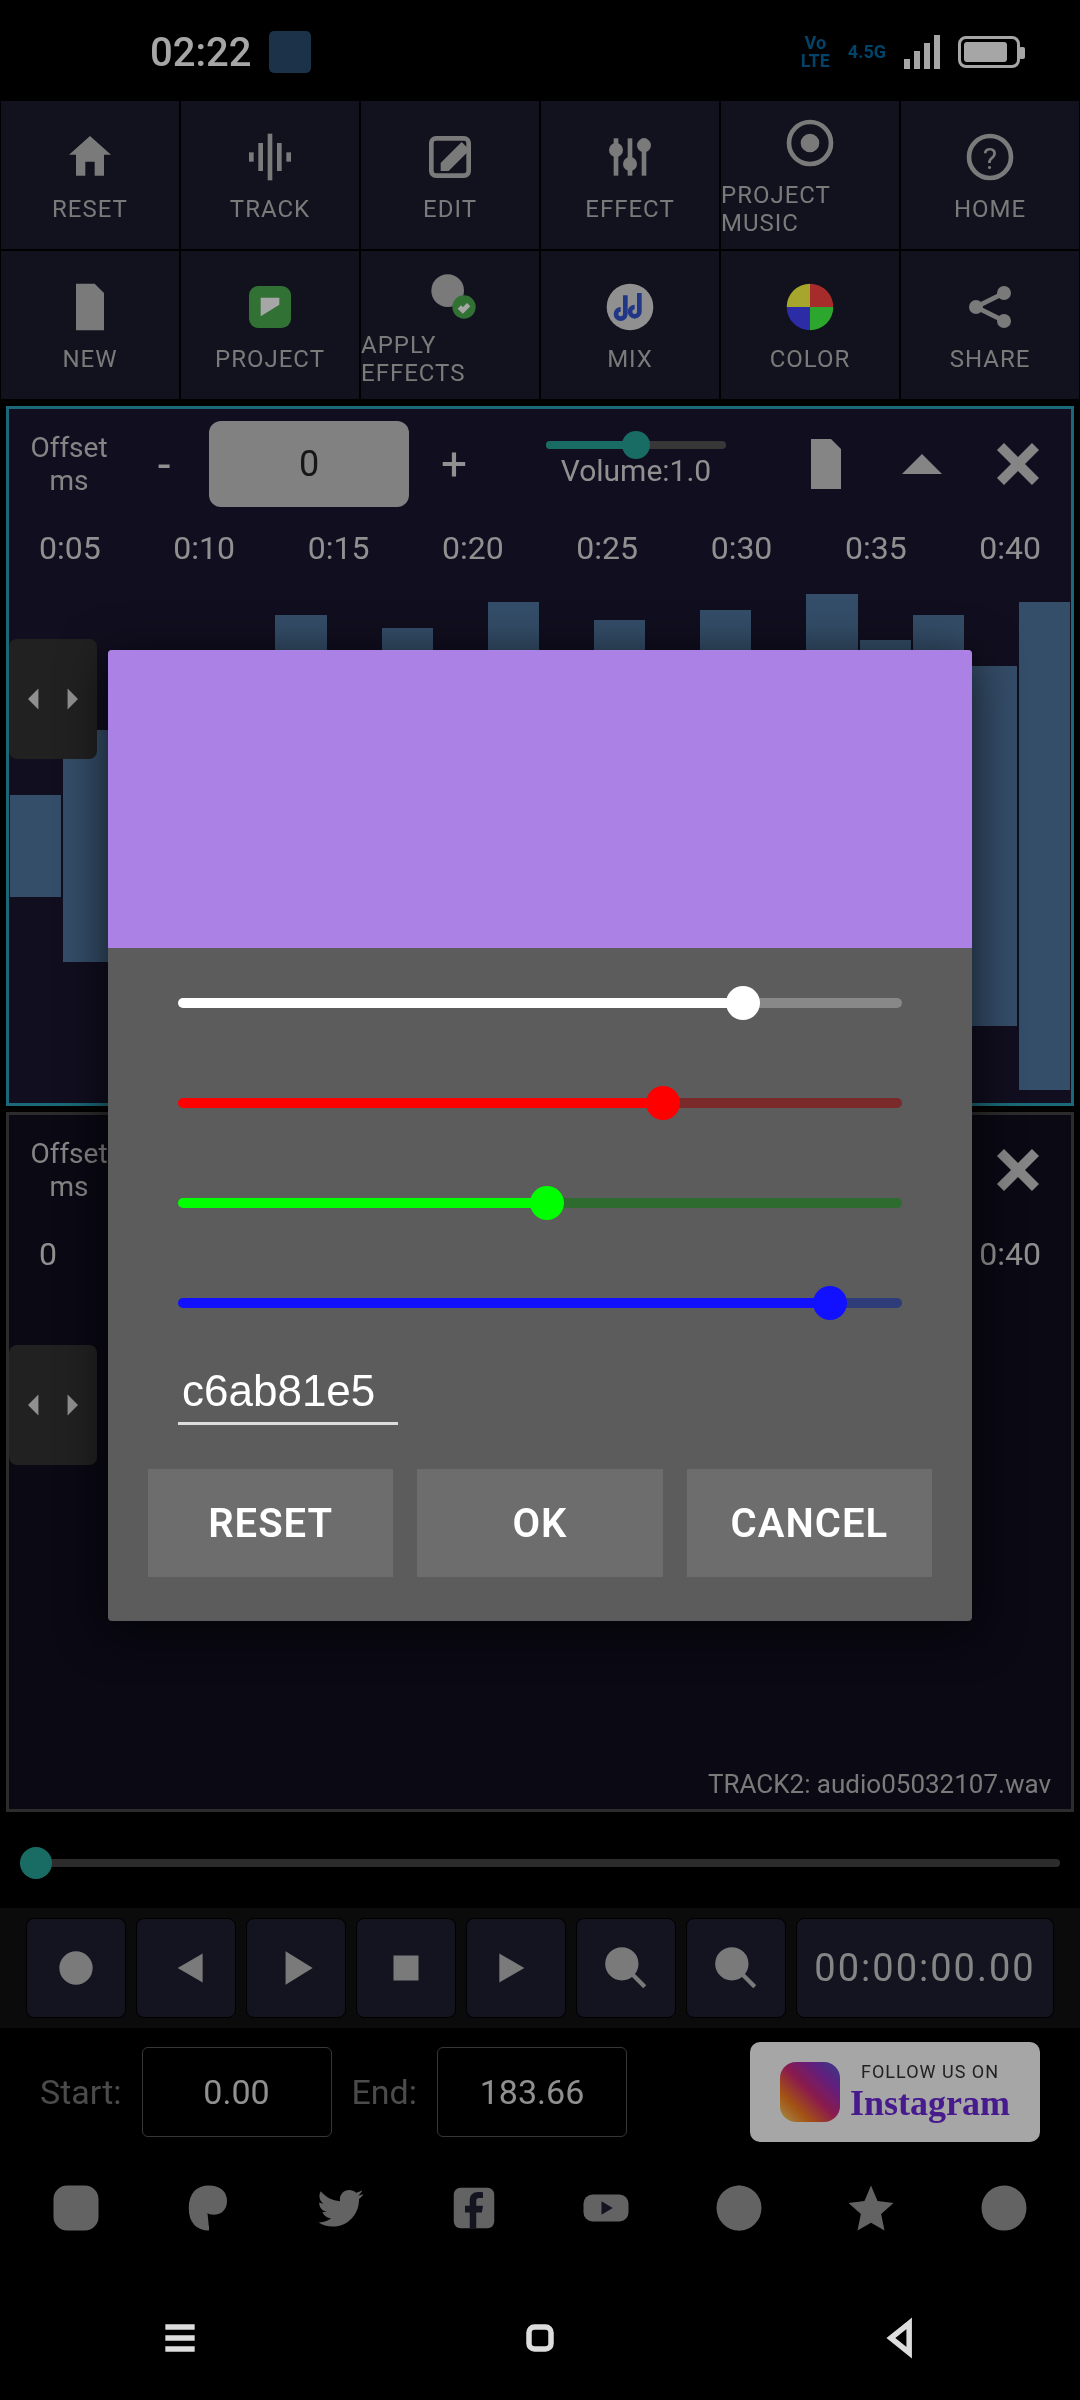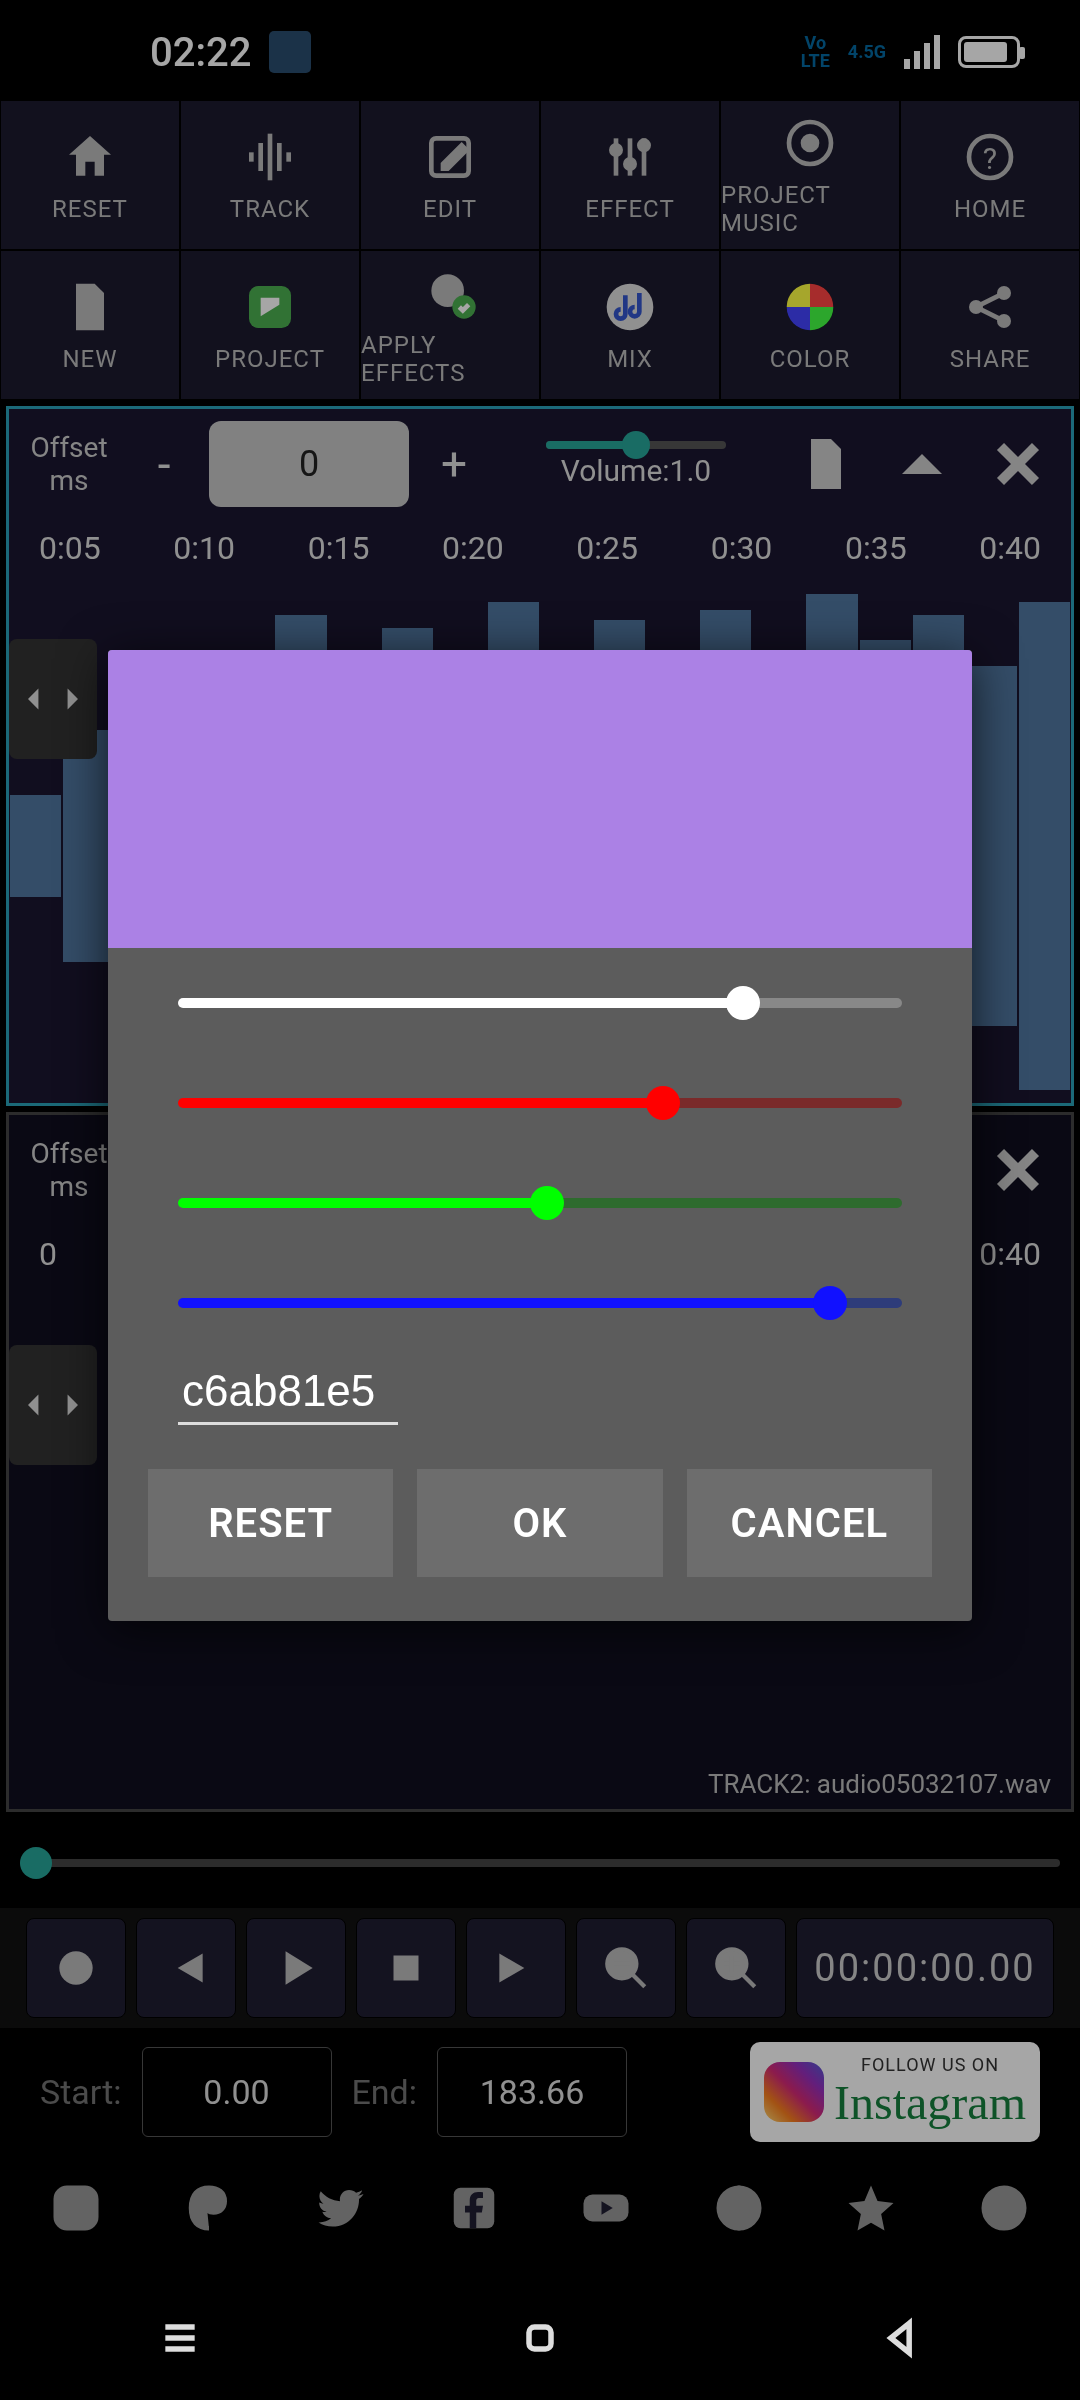--- a/index.html
+++ b/index.html
@@ -62,21 +62,21 @@
   .tbtn svg { width:50px; height:50px; fill:#bbb; }
   .timecode { flex:1; height:100px; background:#1f1d32; border:1px solid #000; border-radius:8px; display:flex; align-items:center; justify-content:center; font-size:38px; letter-spacing:2px; color:#ccc; font-variant-numeric: tabular-nums; }
 
   .start-end { display:flex; align-items:center; gap:20px; padding:14px 40px; }
   .se-label { font-size:34px; color:#737373; }
   .se-box { width:190px; height:90px; border:1px solid #555; border-radius:6px; display:flex; align-items:center; justify-content:center; font-size:34px; color:#ddd; }
   .insta { margin-left:auto; width:290px; height:100px; background:#fff; border-radius:10px; display:flex; align-items:center; justify-content:center; gap:10px; }
   .insta-icon { width:60px; height:60px; border-radius:16px; background: linear-gradient(45deg,#feda75,#fa7e1e,#d62976,#962fbf,#4f5bd5); }
   .insta-text { display:flex; flex-direction:column; align-items:center; }
   .insta small { font-size:18px; color:#333; letter-spacing:1px; }
-  .insta b { font-family: cursive; font-size:48px; color:#15803d; font-weight:400; }
+  .insta b { font-family: cursive; font-size:36px; color:#6d28d9; font-weight:700; }
 
   .social { display:flex; justify-content: space-around; padding:12px 10px; }
   .sbtn { width:80px; height:80px; display:flex; align-items:center; justify-content:center; }
   .sbtn svg { width:54px; height:54px; fill:#999; }
 
   
   .navbar { position:absolute; bottom:0; left:0; right:0; height:120px; display:flex; align-items:center; justify-content:space-around; }
   .navbar svg { width:44px; height:44px; stroke:#ddd; fill:none; stroke-width:3; }
 
   

